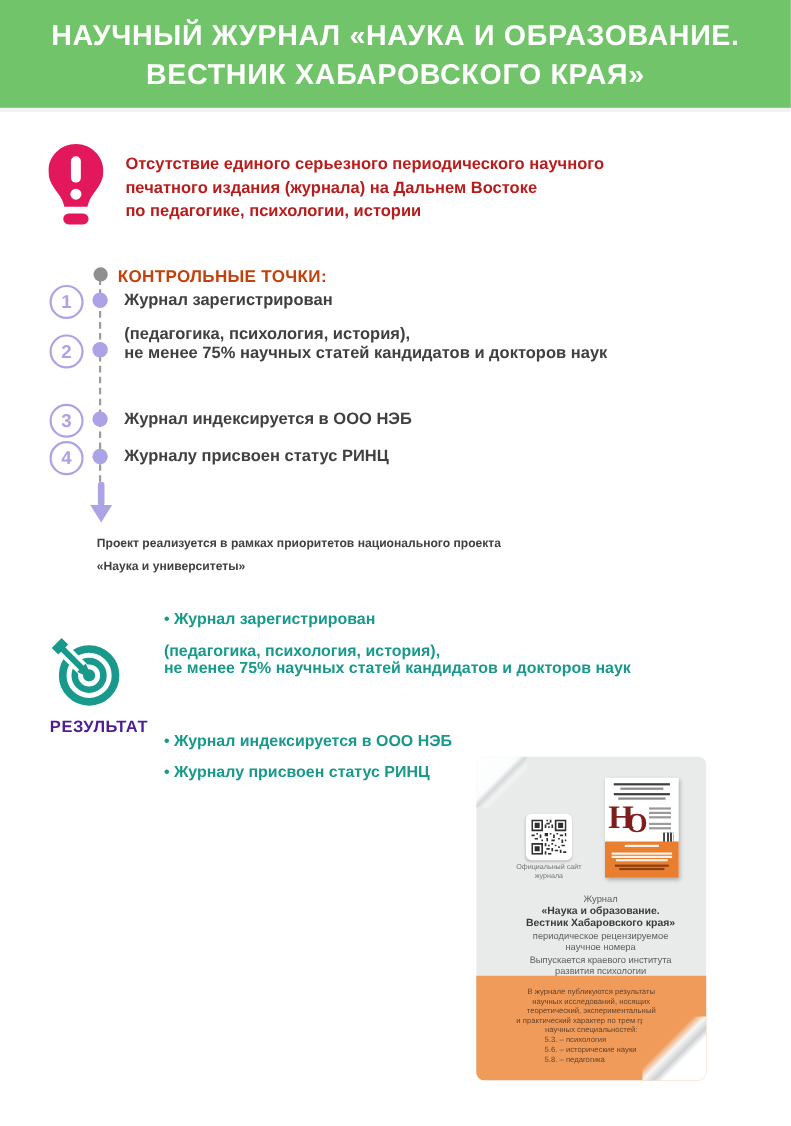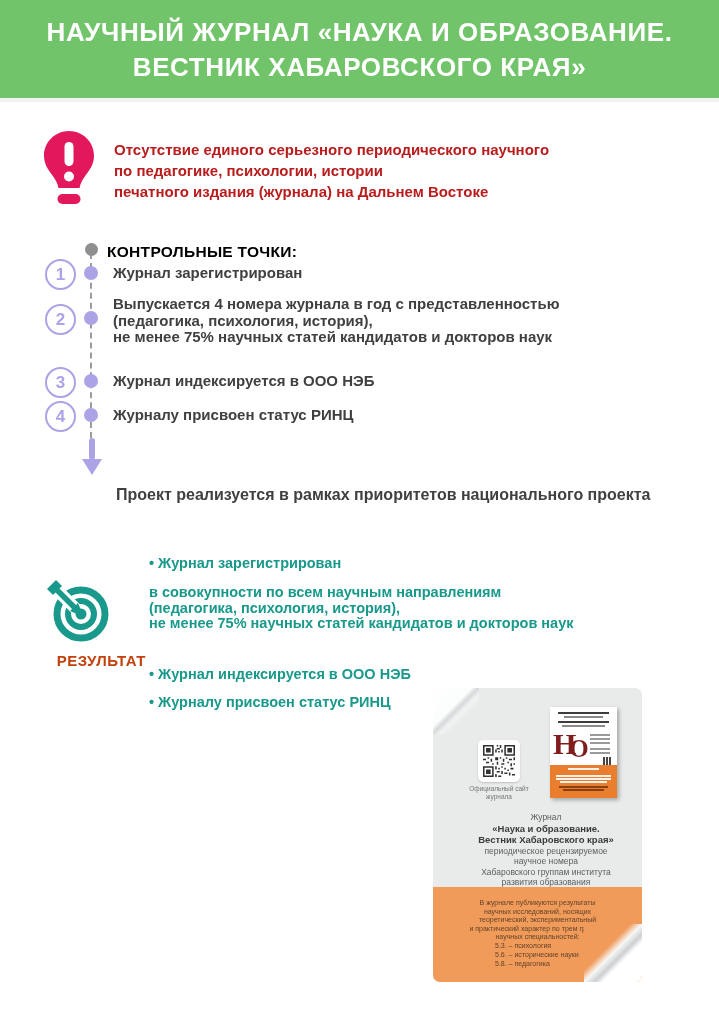--- a/index.html
+++ b/index.html
@@ -14,36 +14,36 @@
   .hdr{padding-top:0;}
   .hdr .hdr-line:first-child{margin-top:15px;}
   .hdr-shadow{position:absolute;left:0;top:98px;width:719px;height:4px;background:rgba(0,0,0,.05);}
 
   
   .pb-icon{position:absolute;left:44px;top:130px;}
   .ptext{position:absolute;left:114px;top:139px;color:#b91c1c;font-weight:bold;
          font-size:15px;line-height:21px;}
 
   
-  .ms-head{position:absolute;left:107px;top:243px;color:#000000;font-weight:bold;
+  .ms-head{position:absolute;left:107px;top:243px;color:#c2410c;font-weight:bold;
            font-size:15.5px;letter-spacing:.3px;}
   .tl-line{position:absolute;left:90px;top:253px;height:185px;border-left:2px dashed #9b9b9b;}
   .tl-start{position:absolute;left:85px;top:243px;width:13px;height:13px;border-radius:50%;background:#8f8f8f;}
   .ncirc{position:absolute;left:45px;width:27px;height:27px;border:2.5px solid #aba3e6;border-radius:50%;
          color:#aba3e6;font-weight:bold;font-size:17px;display:flex;align-items:center;justify-content:center;background:#fff;}
   .tl-dot{position:absolute;left:84px;width:14px;height:14px;border-radius:50%;background:#aba3e6;}
   .ms-text{position:absolute;left:113px;color:#404040;font-weight:bold;font-size:15px;line-height:16.5px;}
   .down-arrow{position:absolute;left:80px;top:438px;}
 
   .pnote{position:absolute;left:88px;top:484px;color:#404040;font-weight:bold;
-         font-size:16px;line-height:21px;margin-left:28px;}
+         font-size:11px;line-height:21px;}
 
   
   .res-icon{position:absolute;left:46px;top:579px;}
-  .res-label{position:absolute;left:34px;top:652px;width:112px;text-align:right;color:#c2410c;
+  .res-label{position:absolute;left:34px;top:652px;width:112px;text-align:center;color:#4c1d95;
              font-weight:bold;font-size:15px;letter-spacing:.5px;}
   .res-b{position:absolute;left:149px;color:#18998b;font-weight:bold;font-size:14.5px;line-height:15.5px;}
   .res-b .b1st::before{content:"• ";}
 
   
   .card{position:absolute;left:433px;top:688px;width:209px;height:294px;background:#e9ebeb;border-radius:7px;}
   .card-orange{position:absolute;left:0;top:199px;width:209px;height:95px;background:#f09b59;
                border-radius:0 0 7px 7px;}
   .curl-tl{position:absolute;left:0;top:0;width:46px;height:46px;border-radius:7px 0 0 0;
            background:linear-gradient(135deg,#ffffff 0%,#fbfcfc 42%,#d5d8d9 49%,#f2f4f4 57%,#e9ebeb 66%,#e9ebeb 100%);}
@@ -92,38 +92,37 @@
   <div class="pb-icon">
     <svg width="50" height="80" viewBox="0 0 50 80">
       <path fill="#e2175c" d="M25 1 C38.8 1 50 12 50 25.5 C50 34 46 39.5 41.5 45.5 C38.5 49.5 36.5 53 35.5 58 L14.5 58 C13.5 53 11.5 49.5 8.5 45.5 C4 39.5 0 34 0 25.5 C0 12 11.2 1 25 1 Z"></path>
       <rect fill="#e2175c" x="13.5" y="64" width="23" height="10" rx="5"></rect>
       <rect fill="#ffffff" x="20.5" y="12" width="9" height="24" rx="4.5"></rect>
       <circle fill="#ffffff" cx="25" cy="46.5" r="5"></circle>
     </svg>
   </div>
   <div class="ptext">
     <div>Отсутствие единого серьезного периодического научного</div>
+    <div>печатного издания (журнала) на Дальнем Востоке</div>
     <div>по педагогике, психологии, истории</div>
-    <div>печатного издания (журнала) на Дальнем Востоке</div>
   </div>
 
   <div class="tl-line"></div>
   <div class="tl-start"></div>
   <div class="ms-head">КОНТРОЛЬНЫЕ ТОЧКИ:</div>
 
   <div class="ncirc" style="top:259px">1</div>
   <div class="tl-dot" style="top:266px"></div>
   <div class="ms-text" style="top:265px">
     <div>Журнал зарегистрирован</div>
   </div>
 
   <div class="ncirc" style="top:304px">2</div>
   <div class="tl-dot" style="top:311px"></div>
   <div class="ms-text" style="top:296px">
-    <div>Выпускается 4 номера журнала в год с представленностью</div>
     <div>(педагогика, психология, история),</div>
     <div>не менее 75% научных статей кандидатов и докторов наук</div>
   </div>
 
   <div class="ncirc" style="top:367px">3</div>
   <div class="tl-dot" style="top:374px"></div>
   <div class="ms-text" style="top:373px">
     <div>Журнал индексируется в ООО НЭБ</div>
   </div>
 
@@ -135,40 +134,40 @@
 
   <div class="down-arrow">
     <svg width="24" height="38" viewBox="0 0 24 38">
       <rect fill="#aba3e6" x="9" y="0" width="6" height="22" rx="3"></rect>
       <polygon fill="#aba3e6" points="2,21 22,21 12,37"></polygon>
     </svg>
   </div>
 
   <div class="pnote">
     <div>Проект реализуется в рамках приоритетов национального проекта</div>
+    <div>«Наука и университеты»</div>
   </div>
 
   <div class="res-icon">
     <svg width="64" height="64" viewBox="0 0 64 64">
       <circle cx="35" cy="35" r="24" fill="none" stroke="#18998b" stroke-width="7"></circle>
       <circle cx="35" cy="35" r="13" fill="none" stroke="#18998b" stroke-width="6"></circle>
       <line x1="4" y1="4" x2="34" y2="34" stroke="#ffffff" stroke-width="12"></line>
       <circle cx="35" cy="35" r="5.5" fill="#18998b"></circle>
       <polygon fill="#18998b" points="1,10 10,1 16,7 7,16"></polygon>
       <line x1="9" y1="9" x2="29" y2="29" stroke="#18998b" stroke-width="5.5" stroke-linecap="round"></line>
       <polygon fill="#18998b" points="38,38 31.9,24.1 24.1,31.9"></polygon>
     </svg>
   </div>
   <div class="res-label">РЕЗУЛЬТАТ</div>
 
   <div class="res-b" style="top:556px">
     <div class="b1st">Журнал зарегистрирован</div>
   </div>
   <div class="res-b" style="top:585px">
-    <div>в совокупности по всем научным направлениям</div>
     <div>(педагогика, психология, история),</div>
     <div>не менее 75% научных статей кандидатов и докторов наук</div>
   </div>
   <div class="res-b" style="top:667px">
     <div class="b1st">Журнал индексируется в ООО НЭБ</div>
   </div>
   <div class="res-b" style="top:695px">
     <div class="b1st">Журналу присвоен статус РИНЦ</div>
   </div>
 
@@ -210,22 +209,22 @@
         <div class="cv-bline dk" style="left:13px;right:13px;top:24px"></div>
       </div>
     </div>
 
     <div class="ci">
       <div class="ci-r">Журнал</div>
       <div class="ci-b">«Наука и образование.</div>
       <div class="ci-b">Вестник Хабаровского края»</div>
       <div class="ci-r">периодическое рецензируемое</div>
       <div class="ci-r">научное номера</div>
-      <div class="ci-r">Хабаровского группам института</div>
-      <div class="ci-r">развития образования</div>
+      <div class="ci-r">Выпускается краевого института</div>
+      <div class="ci-r">развития психологии</div>
     </div>
 
     <div class="co-text">
       <div>В журнале публикуются результаты</div>
       <div>научных исследований, носящих</div>
       <div>теоретический, экспериментальный</div>
       <div>и практический характер по трем группам</div>
       <div>научных специальностей:</div>
     </div>
     <div class="co-spec">

